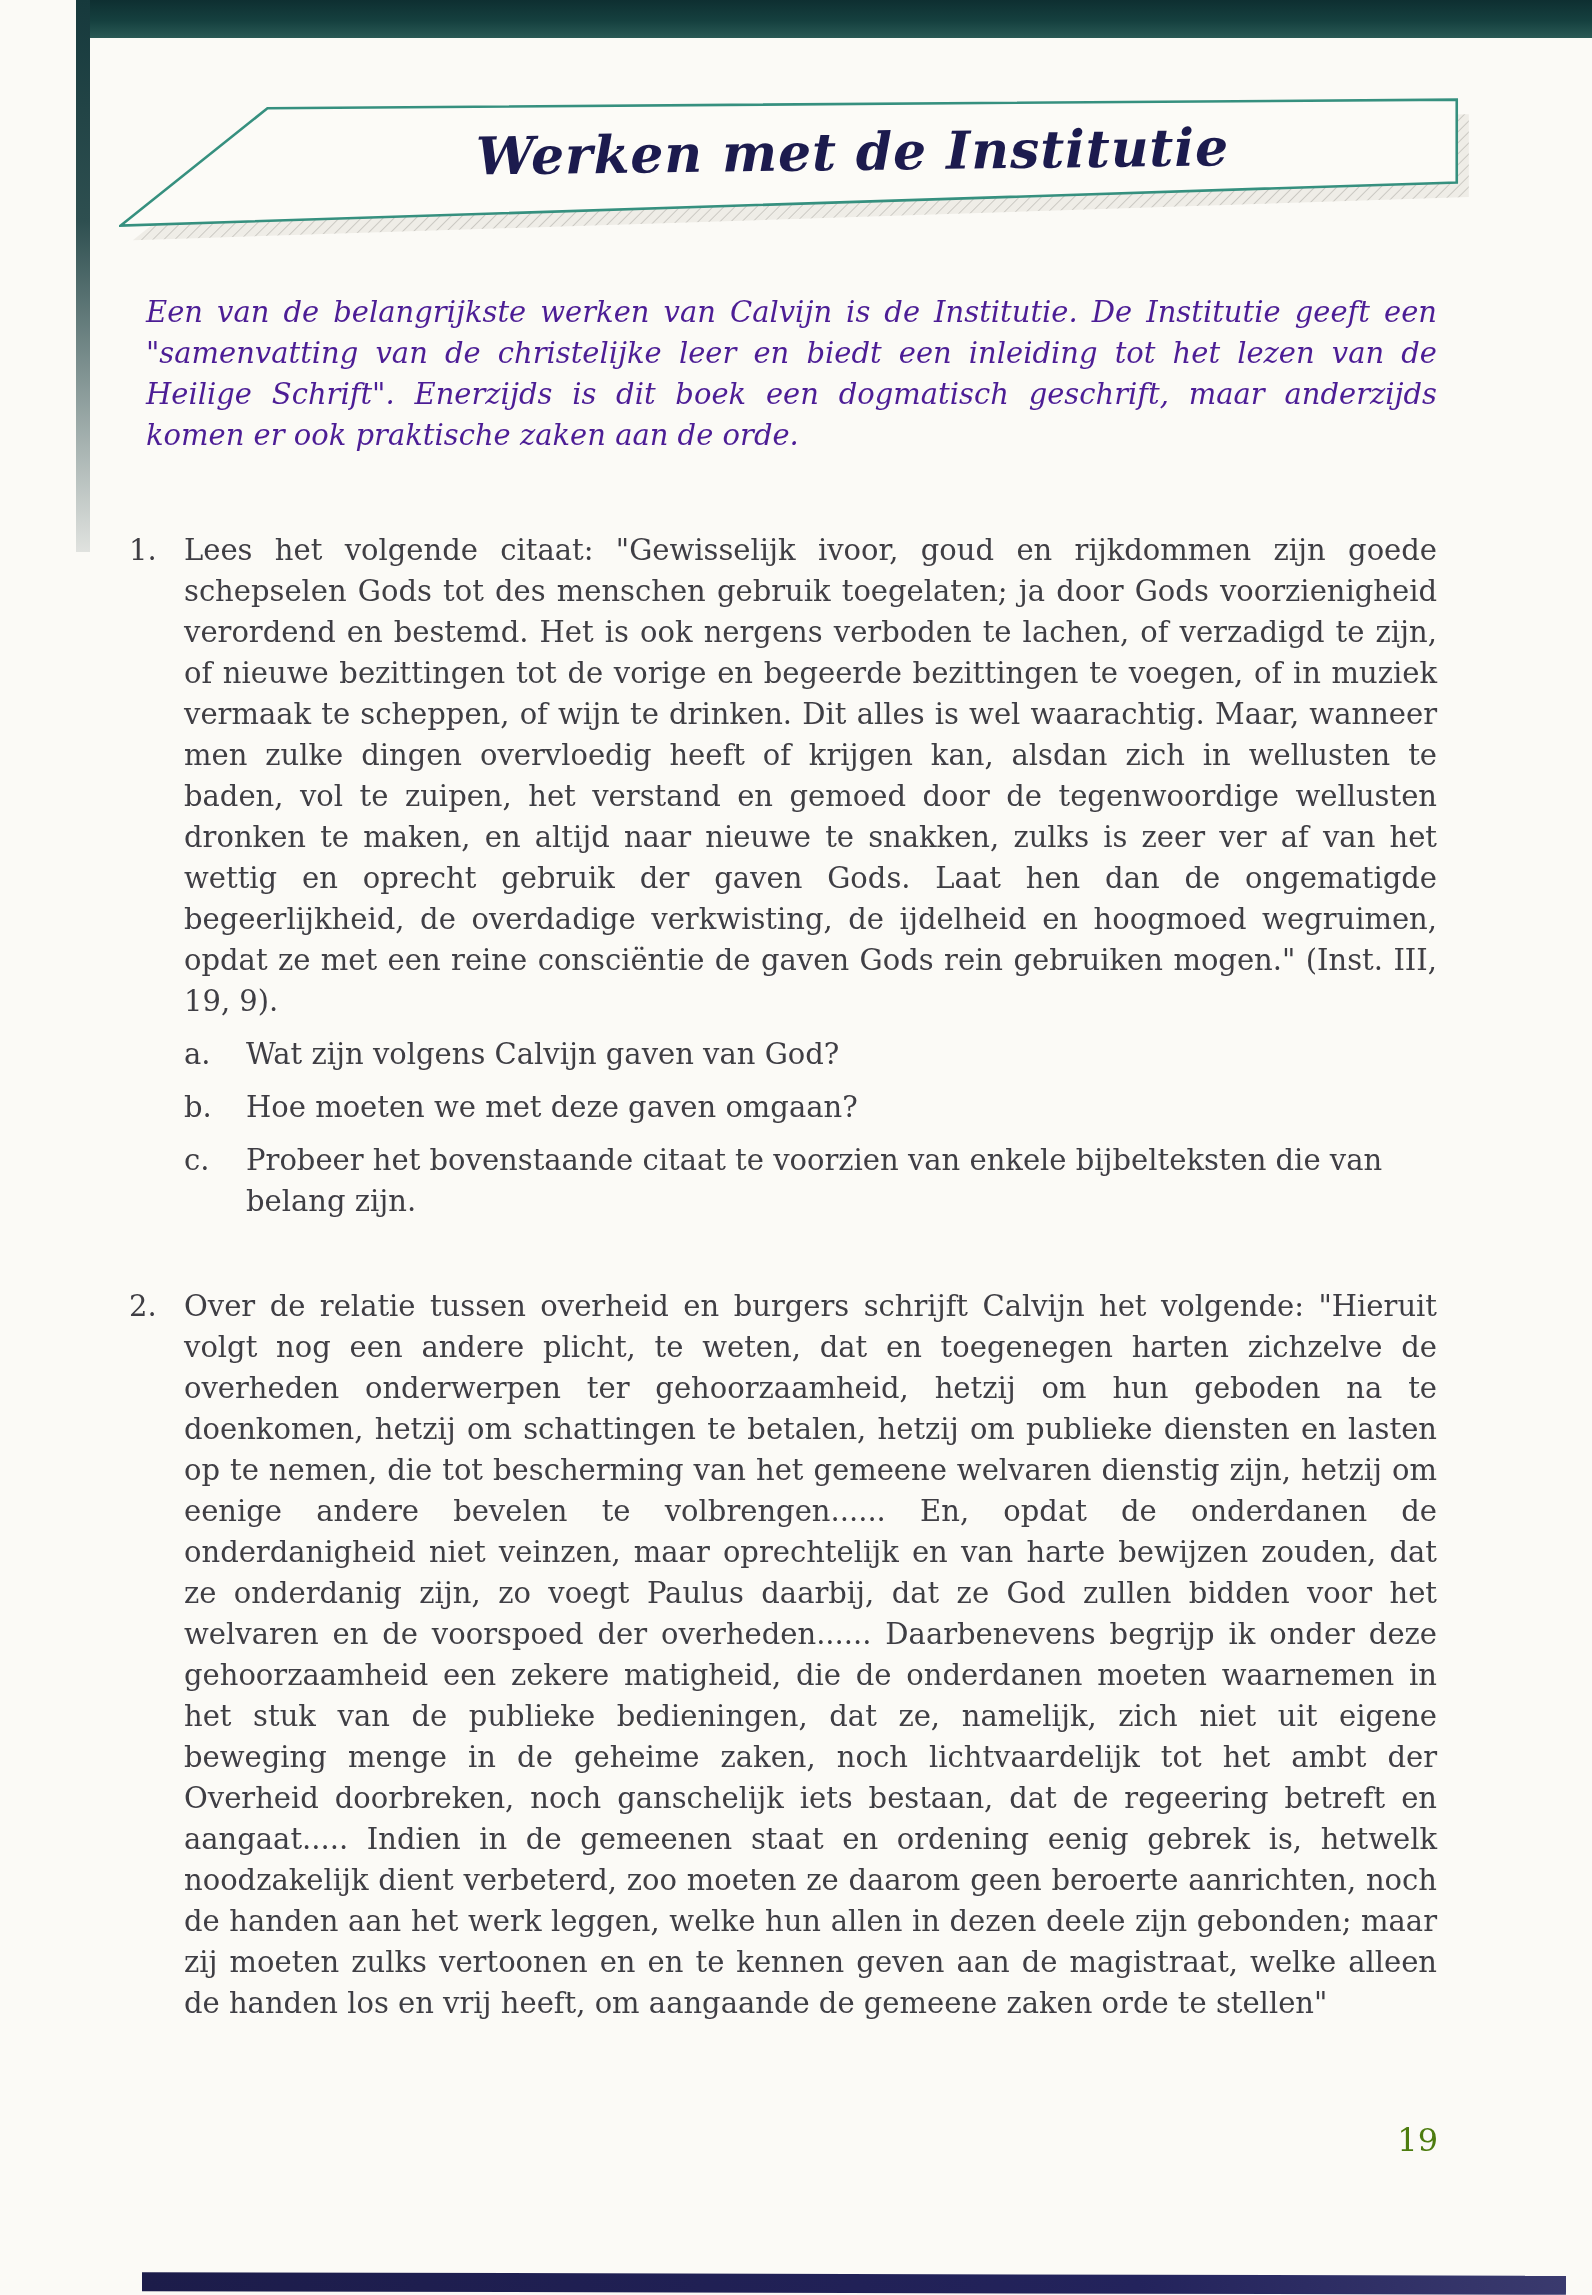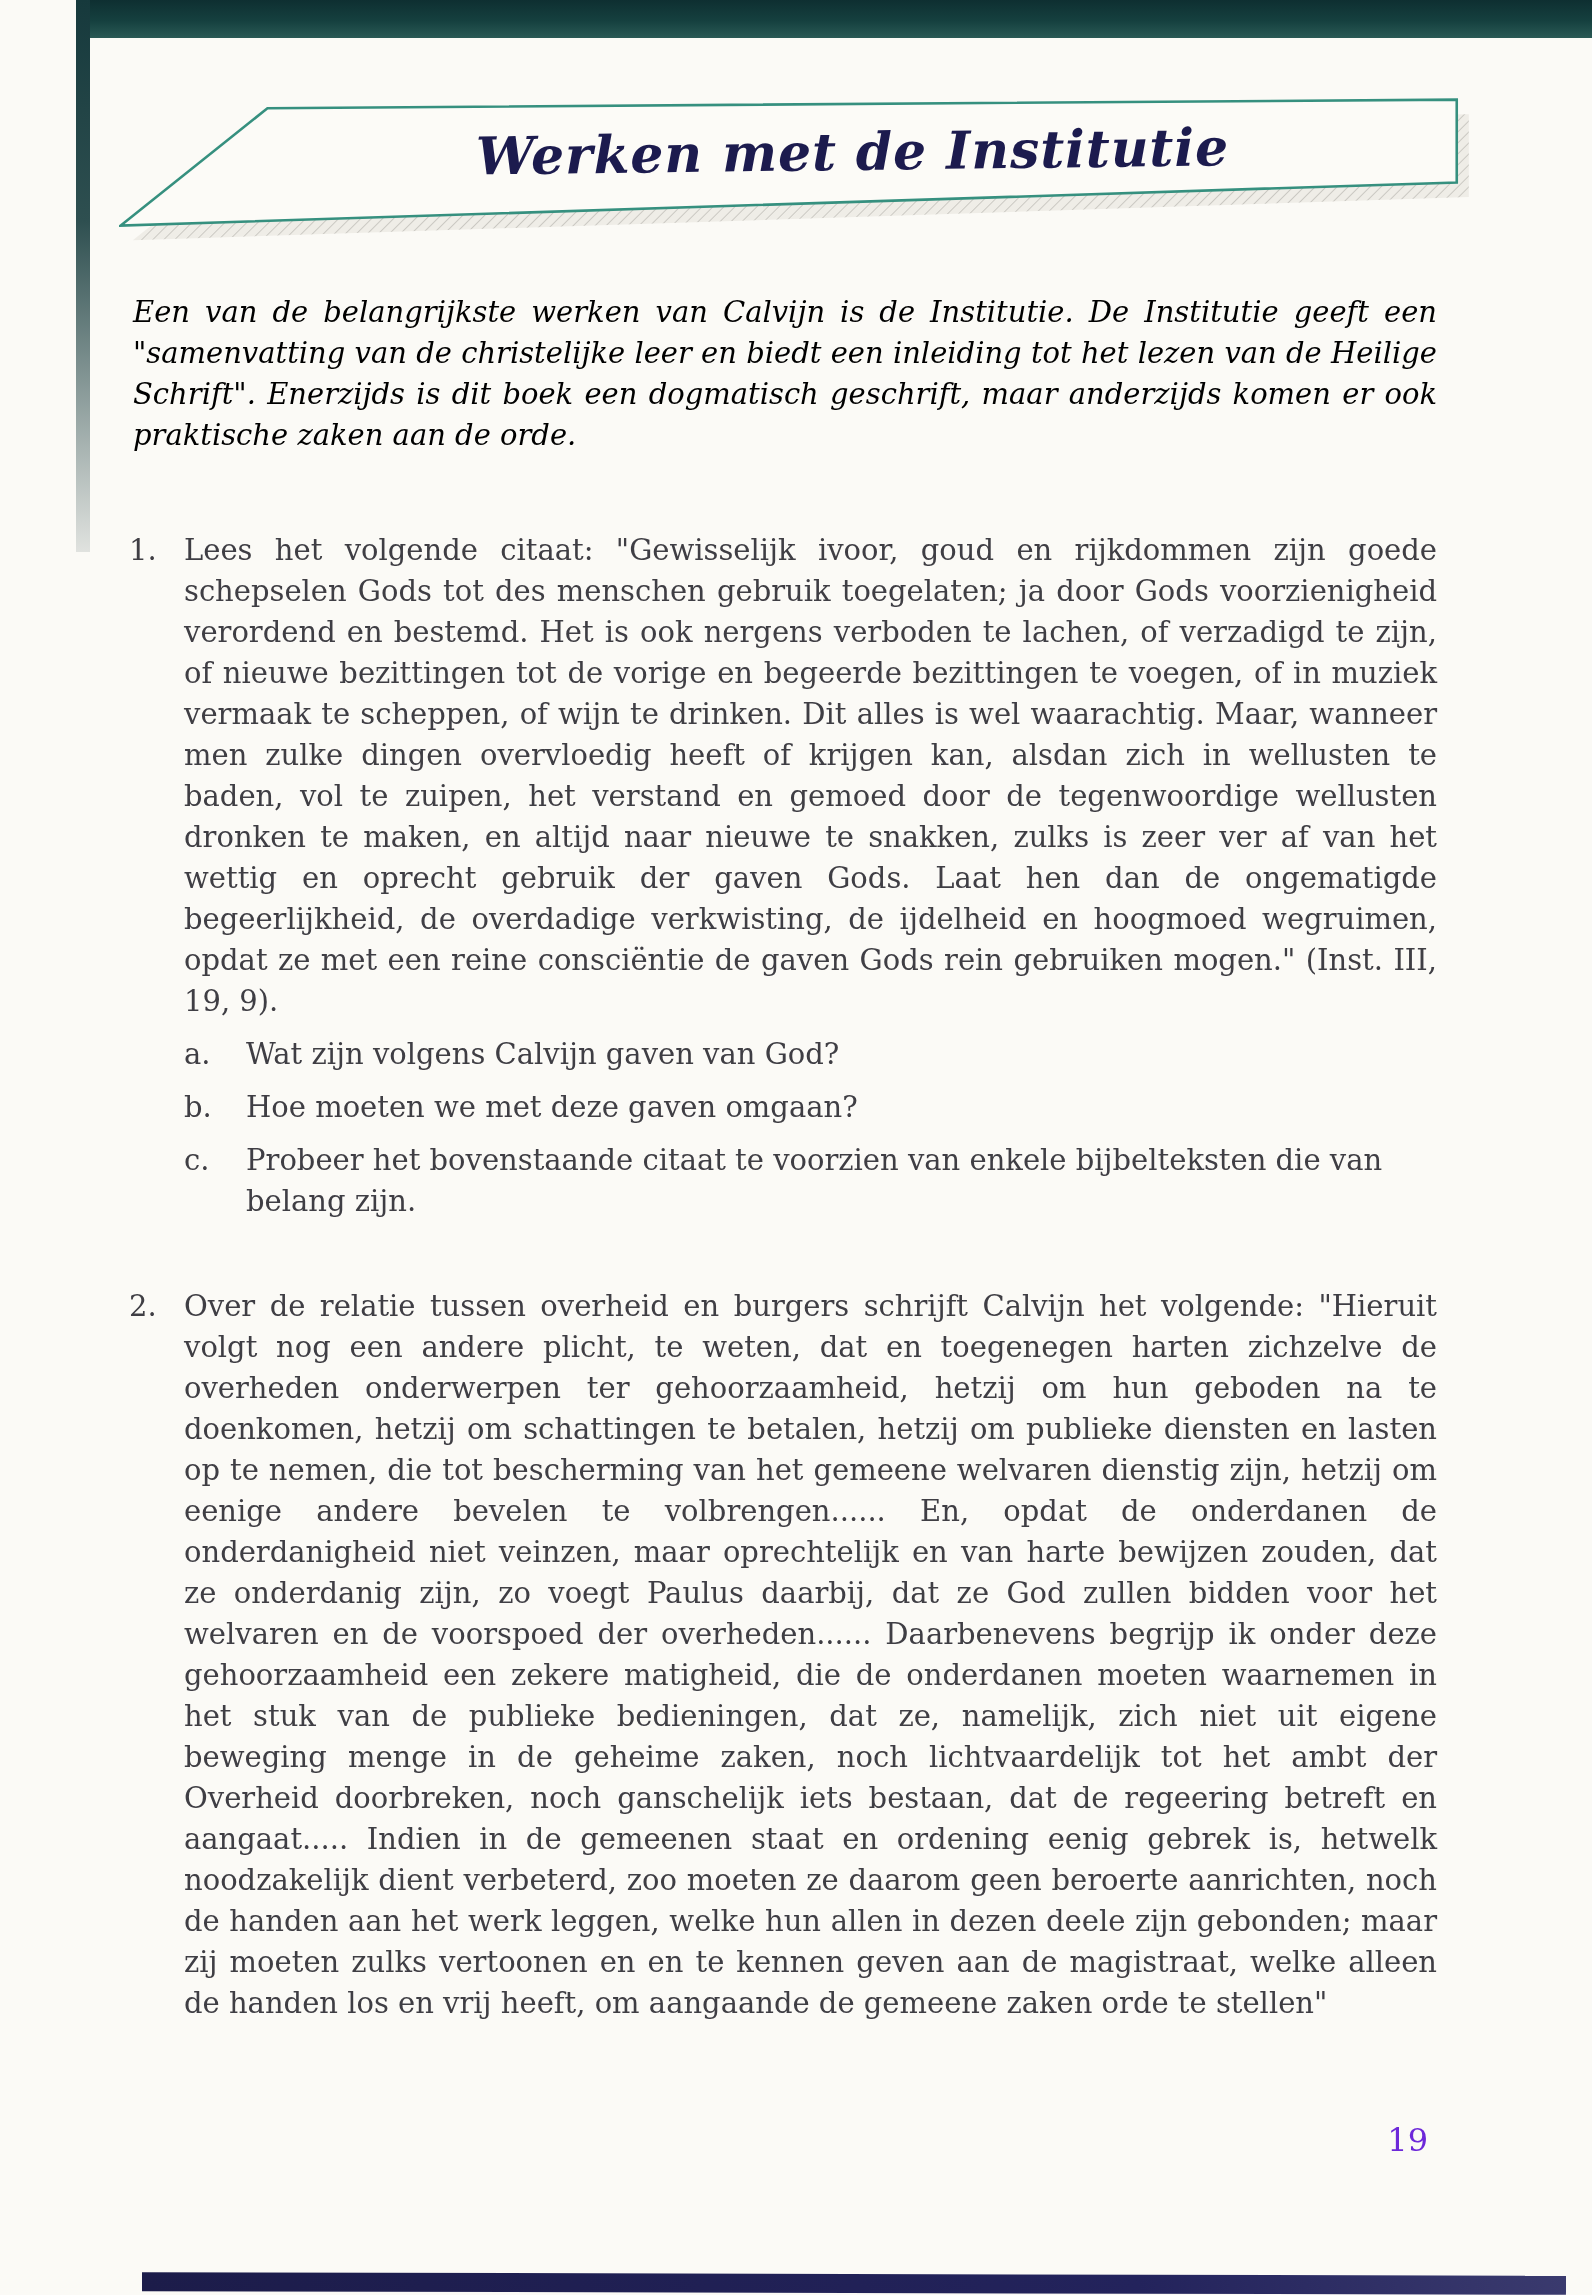--- a/index.html
+++ b/index.html
@@ -57,22 +57,22 @@
   .content {
     position: absolute;
     top: 292px; left: 129px;
     width: 1308px;
     font-size: 29px;
     line-height: 41px;
   }
   .intro {
     font-style: italic;
     text-align: justify;
-    color: #000000;
-    margin: 0 0 74px 4px;
+    color: #4c1d95;
+    margin: 0 0 74px 17px;
   }
   .exercise {
     position: relative;
     padding-left: 55px;
     margin: 0 0 64px 0;
   }
   .exercise:last-child { margin-bottom: 0; }
   .exercise-number {
     position: absolute;
     left: 0; top: 0;
@@ -89,24 +89,24 @@
   }
   .subitem-label {
     position: absolute;
     left: 0; top: 0;
     width: 43px;
   }
   .subitem-text { margin: 12px; }
 
   .page-number {
     position: absolute;
-    right: 164px;
+    right: 154px;
     bottom: 136px;
     font-size: 32px;
-    color: #6d28d9;
+    color: #4d7c0f;
   }
 </style>
 </head>
 <body>
 
 <div class="page">
 
   <div class="top-edge"></div>
   <div class="left-edge"></div>
 

